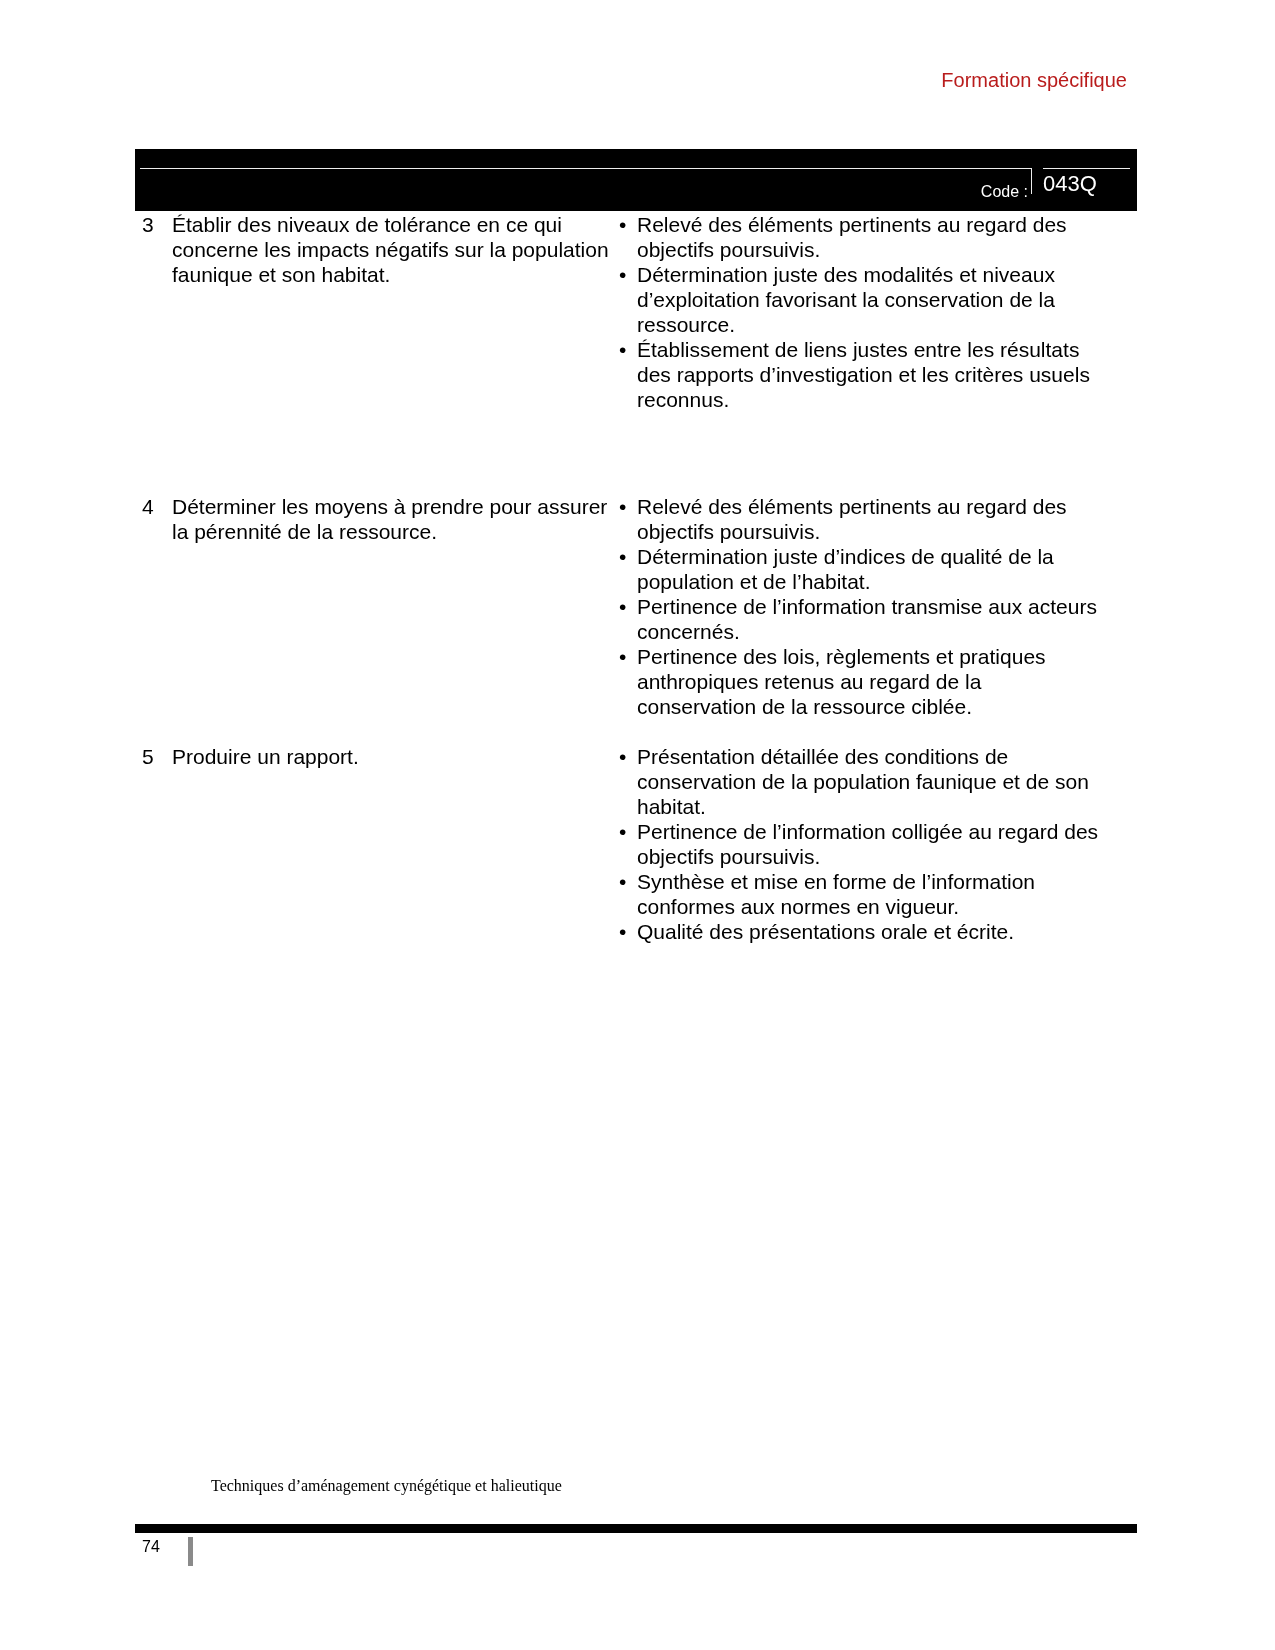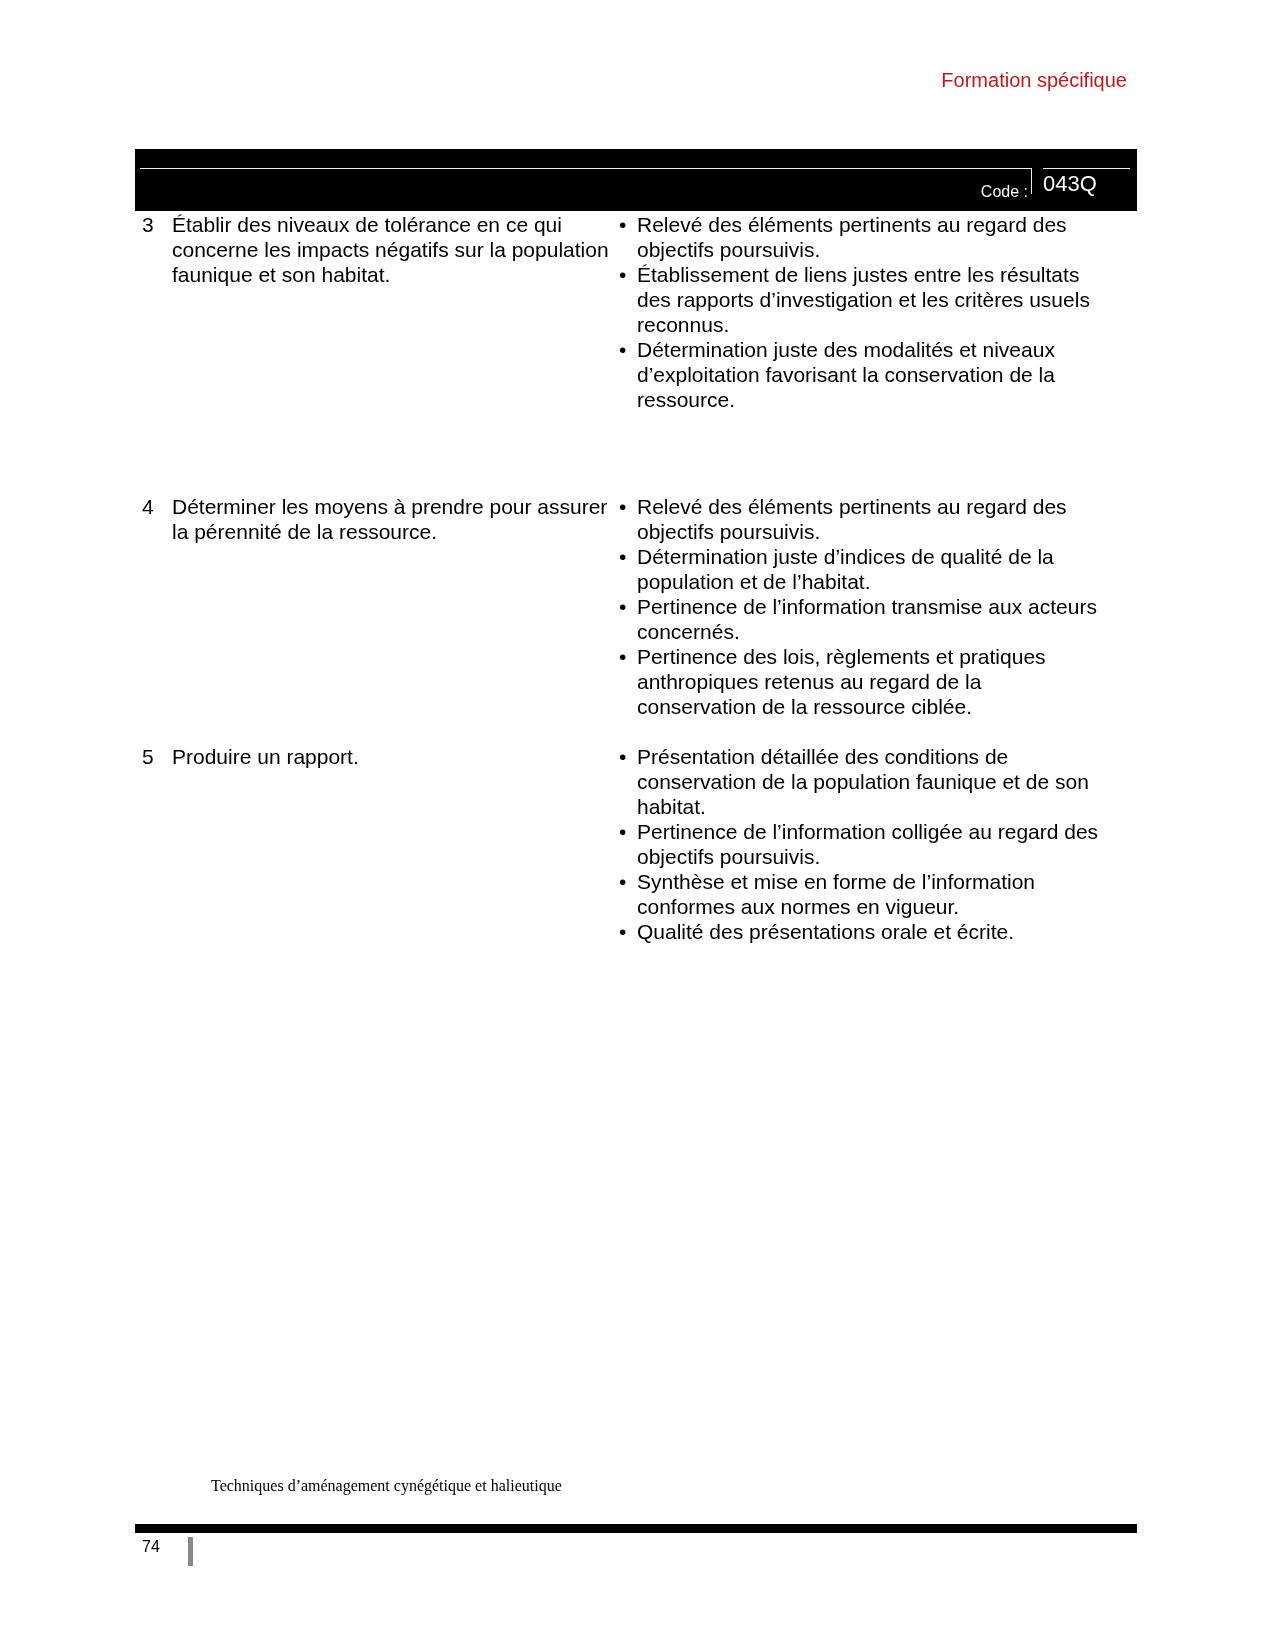--- a/index.html
+++ b/index.html
@@ -128,26 +128,26 @@
   </div>
 
   <div class="comp-row row-3">
     <div class="comp-num">3</div>
     <div class="comp-statement">Établir des niveaux de tolérance en ce qui
 concerne les impacts négatifs sur la population
 faunique et son habitat.</div>
     <ul class="comp-criteria">
       <li>Relevé des éléments pertinents au regard des
 objectifs poursuivis.</li>
+      <li>Détermination juste des modalités et niveaux
+d’exploitation favorisant la conservation de la
+ressource.</li>
       <li>Établissement de liens justes entre les résultats
 des rapports d’investigation et les critères usuels
 reconnus.</li>
-      <li>Détermination juste des modalités et niveaux
-d’exploitation favorisant la conservation de la
-ressource.</li>
     </ul>
   </div>
 
   <div class="comp-row row-4">
     <div class="comp-num">4</div>
     <div class="comp-statement">Déterminer les moyens à prendre pour assurer
 la pérennité de la ressource.</div>
     <ul class="comp-criteria">
       <li>Relevé des éléments pertinents au regard des
 objectifs poursuivis.</li>

